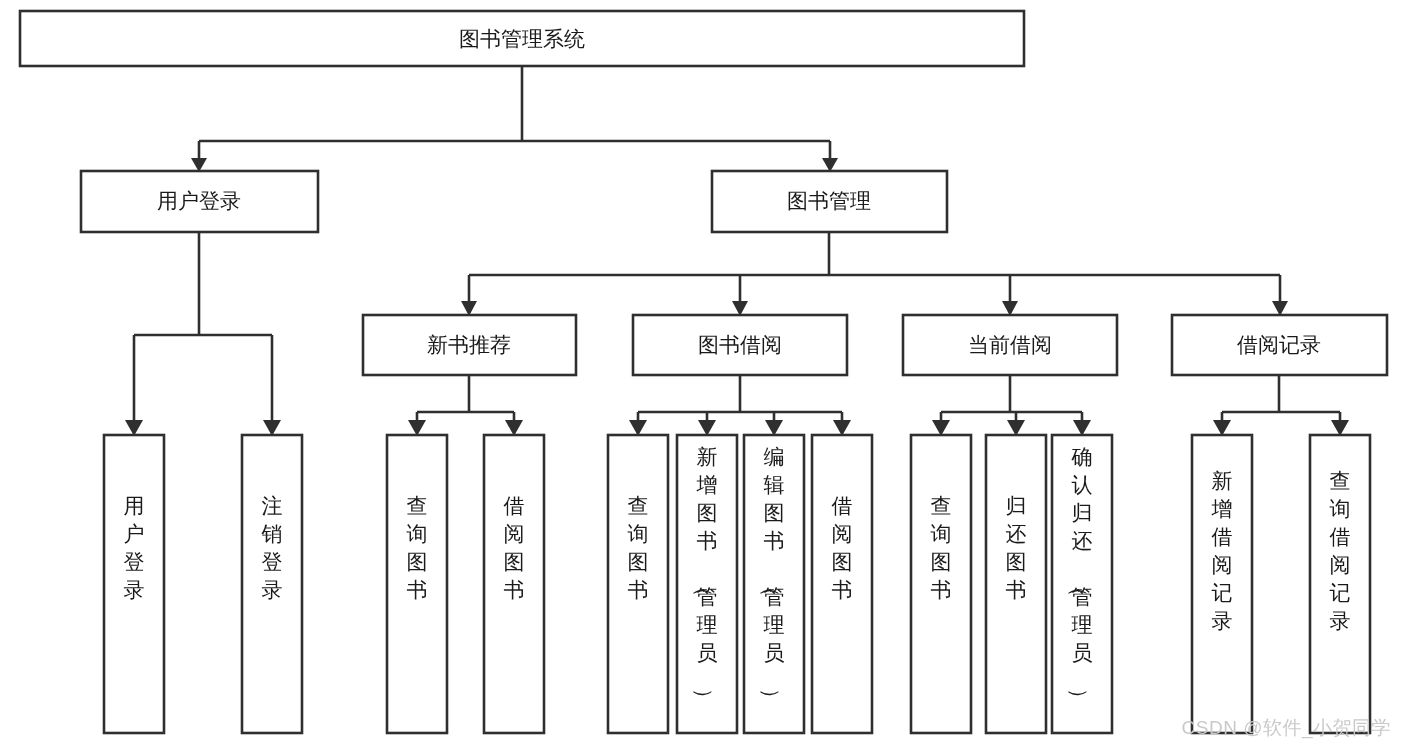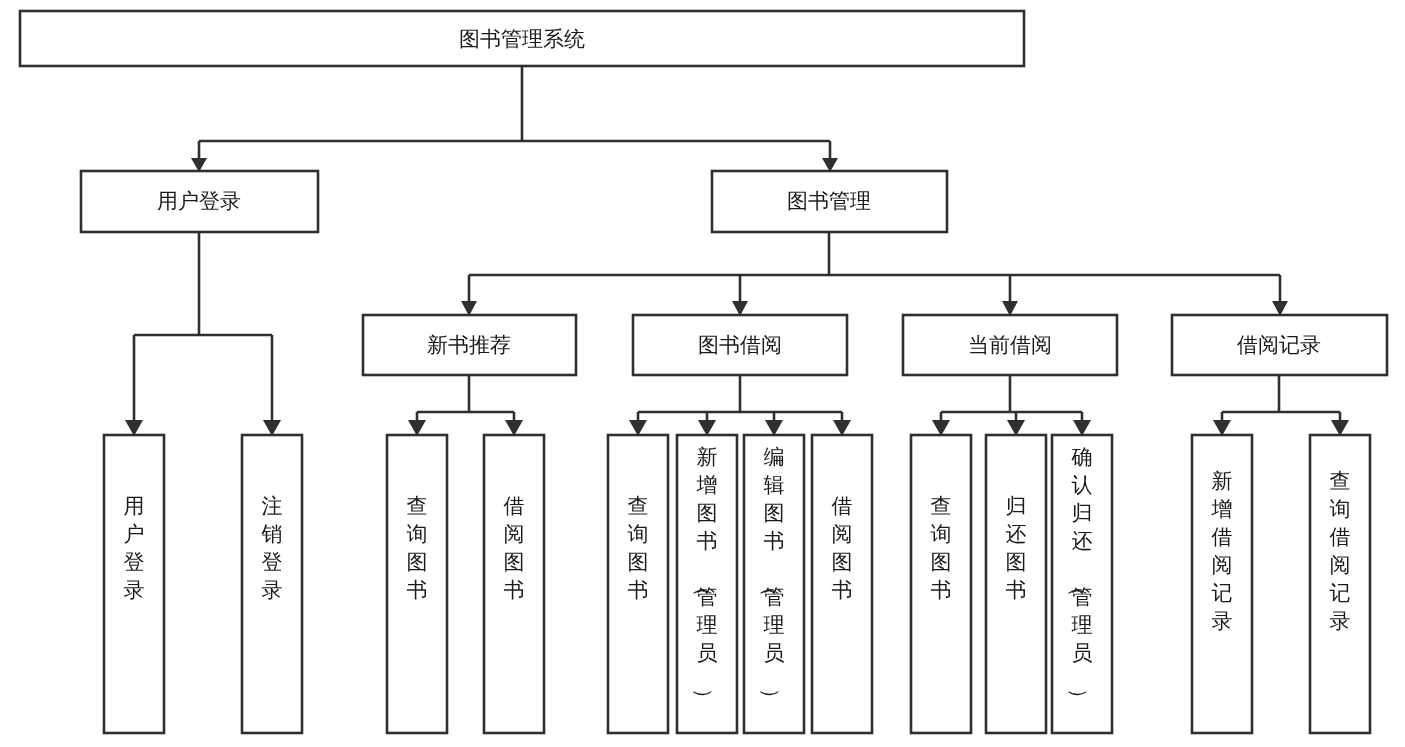--- a/index.html
+++ b/index.html
@@ -239,14 +239,15 @@
       <text class="node-label-v" x="1222" y="488"><tspan x="1222" y="488">新</tspan><tspan x="1222" y="516">增</tspan><tspan x="1222" y="544">借</tspan><tspan x="1222" y="572">阅</tspan><tspan x="1222" y="600">记</tspan><tspan x="1222" y="628">录</tspan></text>
     </g>
 
     <g>
       <rect class="node-rect" x="1310" y="435" width="60" height="298"></rect>
       <text class="node-label-v" x="1340" y="488"><tspan x="1340" y="488">查</tspan><tspan x="1340" y="516">询</tspan><tspan x="1340" y="544">借</tspan><tspan x="1340" y="572">阅</tspan><tspan x="1340" y="600">记</tspan><tspan x="1340" y="628">录</tspan></text>
     </g>
 
   </svg>
 
+  <div class="watermark">CSDN @软件_小贺同学</div>
 
 </div>
 
 </body></html>

